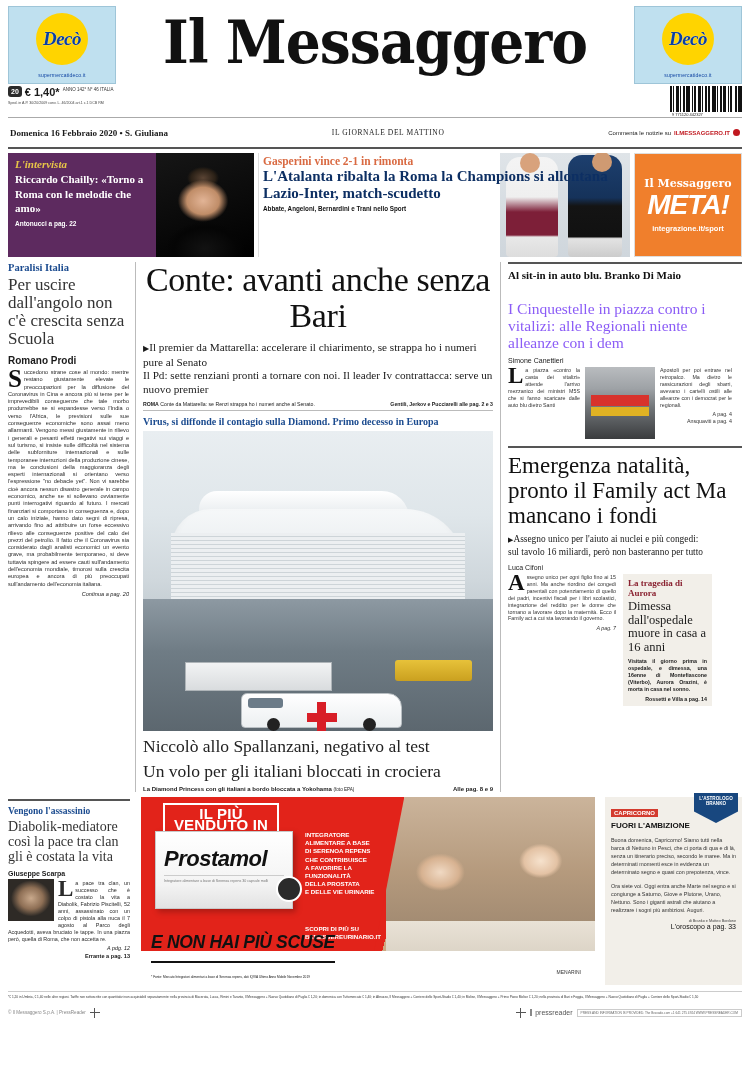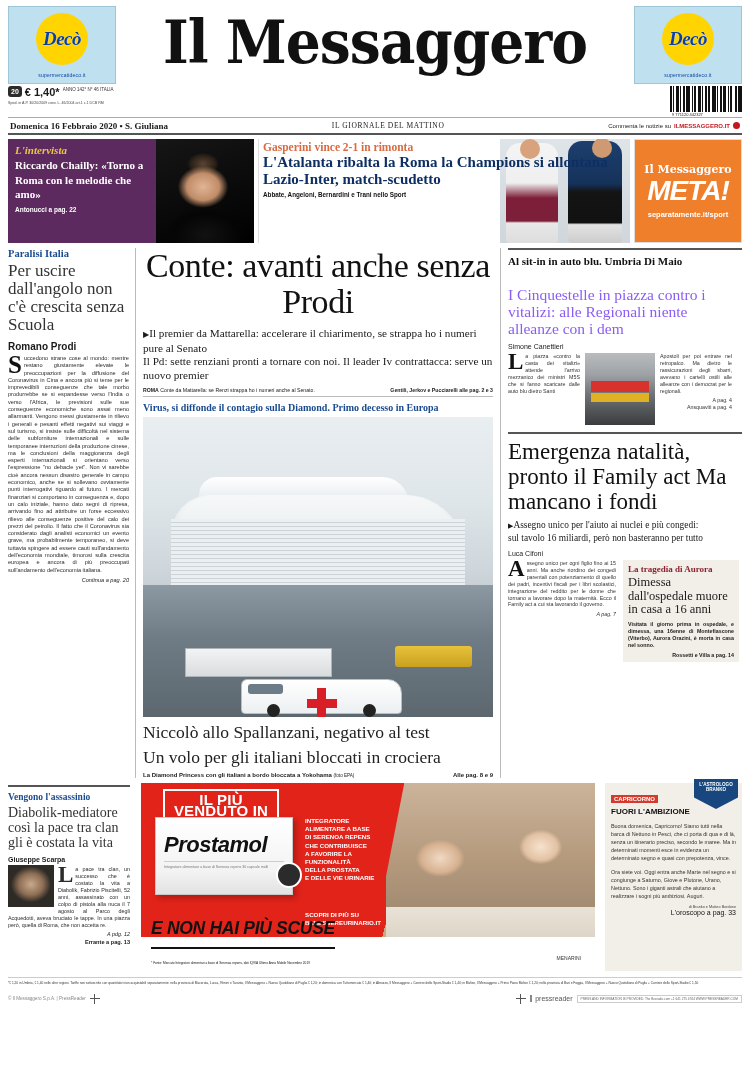--- a/index.html
+++ b/index.html
@@ -51,21 +51,21 @@
   .price-meta { font-family:"Liberation Sans",sans-serif; font-size:4.5px; line-height:5px; color:#333; padding-top:1px;}
   .price-legal { font-family:"Liberation Sans",sans-serif; font-size:3.6px; color:#444; margin-top:3px; }
   .barcode { display:flex; align-items:flex-end; gap:0; height:26px; }
   .barcode .bar { background:#111; }
   .barcode-num { font-family:"Liberation Sans",sans-serif; font-size:4px; margin-left:2px; }
 
   
   .datestrip {
     border-top:1px solid #aaa; border-bottom:2px solid #555;
     display:flex; align-items:center; justify-content:space-between;
-    padding:2px 2px; height:18px; margin-top:1px;
+    padding:2px 2px; height:32px; margin-top:1px;
   }
   .datestrip .date { font-family:"Liberation Serif",serif; font-weight:bold; font-size:9px; }
   .datestrip .center { font-family:"Liberation Serif",serif; font-size:7.5px; letter-spacing:0.6px; }
   .datestrip .right { font-family:"Liberation Sans",sans-serif; font-size:6px; color:#222; display:flex; gap:3px; align-items:center;}
   .datestrip .right b { color:#c0181f; }
 
   
   .promostrip { display:flex; height:104px; margin-top:4px; gap:4px; }
   .promo-interview { width:246px; display:flex; background:#5d2a5f; }
   .pi-text { width:148px; padding:5px 6px 4px 7px; color:#fff; }
@@ -411,37 +411,37 @@
         <div class="ps-kicker">Gasperini vince 2-1 in rimonta</div>
         <div class="ps-head">L'Atalanta ribalta la Roma la Champions si allontana Lazio-Inter, match-scudetto</div>
         <div class="ps-credit">Abbate, Angeloni, Bernardini e Trani nello Sport</div>
       </div>
     </div>
 
     <div class="promo-meta">
       <div class="meta-inner">
         <div class="meta-logo">Il Messaggero</div>
         <div class="meta-big">META!</div>
-        <div class="meta-url">separatamente.it/sport</div>
+        <div class="meta-url">integrazione.it/sport</div>
       </div>
     </div>
   </div>
 
   <div class="mainrow">
 
     <div class="col-left">
       <div class="lc-kicker">Paralisi Italia</div>
       <div class="lc-head">Per uscire dall'angolo non c'è crescita senza Scuola</div>
       <div class="lc-author">Romano Prodi</div>
       <div class="lc-body">Succedono strane cose al mondo: mentre restano giustamente elevate le preoccupazioni per la diffusione del Coronavirus in Cina e ancora più si teme per le imprevedibili conseguenze che tale morbo produrrebbe se si espandesse verso l'India o verso l'Africa, le previsioni sulle sue conseguenze economiche sono assai meno allarmanti. Vengono messi giustamente in rilievo i generali e pesanti effetti negativi sui viaggi e sul turismo, si insiste sulle difficoltà nel sistema delle subforniture internazionali e sulle temporanee interruzioni della produzione cinese, ma le conclusioni della maggioranza degli esperti internazionali si orientano verso l'espressione "no debacle yet". Non vi sarebbe cioè ancora nessun disastro generale in campo economico, anche se si sollevano ovviamente punti interrogativi riguardo al futuro. I mercati finanziari si comportano in conseguenza e, dopo un calo iniziale, hanno dato segni di ripresa, arrivando fino ad attribuire un forse eccessivo rilievo alle conseguenze positive del calo dei prezzi del petrolio. Il fatto che il Coronavirus sia considerato dagli analisti economici un evento grave, ma probabilmente temporaneo, si deve tuttavia spingere ad essere cauti sull'andamento dell'economia mondiale, timorosi sulla crescita europea e ancora di più preoccupati sull'andamento dell'economia italiana.</div>
       <div class="lc-cont">Continua a pag. 20</div>
     </div>
 
     <div class="col-center">
-      <div class="headline">Conte: avanti anche senza Prodi</div>
+      <div class="headline">Conte: avanti anche senza Bari</div>
       <div class="subhead">
         <span class="tri">▶</span><span>Il premier da Mattarella: accelerare il chiarimento, se strappa ho i numeri pure al Senato</span><br>
         <span>Il Pd: sette renziani pronti a tornare con noi. Il leader Iv contrattacca: serve un nuovo premier</span>
       </div>
       <div class="byline-row">
         <div class="l">
           <b>ROMA</b>
           <span>Conte da Mattarella: se Renzi strappa ho i numeri anche al Senato.</span>
         </div>
         <div class="r">Gentili, Jerkov e Pucciarelli alle pag. 2 e 3</div>
@@ -471,21 +471,21 @@
         <div>
           <span>La Diamond Princess con gli italiani a bordo bloccata a Yokohama</span>
           <span style="font-weight:normal;font-size:4.6px">(foto EPA)</span>
         </div>
         <div>Alle pag. 8 e 9</div>
       </div>
     </div>
 
     <div class="col-right">
       <div class="hr-thick" style="margin-top:0"></div>
-      <div class="rc-kicker">Al sit-in in auto blu. Umbria Di Maio</div>
+      <div class="rc-kicker">Al sit-in in auto blu. Branko Di Maio</div>
       <div class="rc-head">I Cinquestelle in piazza contro i vitalizi: alle Regionali niente alleanze con i dem</div>
       <div class="rc-author">Simone Canettieri</div>
       <div class="rc-3col">
         <div class="rc-txt drop" style="width:72px">La piazza «contro la casta dei vitalizi» attende l'arrivo mezzanico dei ministri M5S che si fanno scaricare dalle auto blu dietro Santi</div>
         <div class="rc-photo">
           <div class="banner"></div>
           <div class="banner2"></div>
         </div>
         <div style="width:72px">
           <div class="rc-txt">Apostoli per poi entrare nel retropalco. Ma dietro le rassicurazioni degli sbarri, avevano i cartelli ostili alle alleanze con i democrat per le regionali.</div>
@@ -501,21 +501,21 @@
         <span class="tri" style="font-size:7px">▶</span><span>Assegno unico per l'aiuto ai nuclei e più congedi:</span><br>
         <span>sul tavolo 16 miliardi, però non basteranno per tutto</span>
       </div>
       <div class="rc-author">Luca Cifoni</div>
 
       <div class="rc-3col" style="margin-top:3px; gap:7px;">
         <div style="width:108px">
           <div class="rc-txt drop">Assegno unico per ogni figlio fino ai 15 anni. Ma anche riordino dei congedi parentali con potenziamento di quello dei padri, incentivi fiscali per i libri scolastici, integrazione del reddito per le donne che tornano a lavorare dopo la maternità. Ecco il Family act a cui sta lavorando il governo.</div>
           <div class="rc-refs" style="font-style:italic">A pag. 7</div>
         </div>
-        <div class="aurora-box" style="width:116px">
+        <div class="aurora-box" style="width:89px">
           <div class="aurora-kicker">La tragedia di Aurora</div>
           <div class="aurora-head">Dimessa dall'ospedale muore in casa a 16 anni</div>
           <div class="aurora-txt">Visitata il giorno prima in ospedale, e dimessa, una 16enne di Montefiascone (Viterbo), Aurora Orazini, è morta in casa nel sonno.</div>
           <div class="aurora-ref">Rossetti e Villa a pag. 14</div>
         </div>
       </div>
     </div>
   </div>
 
   <div class="bottomrow">

